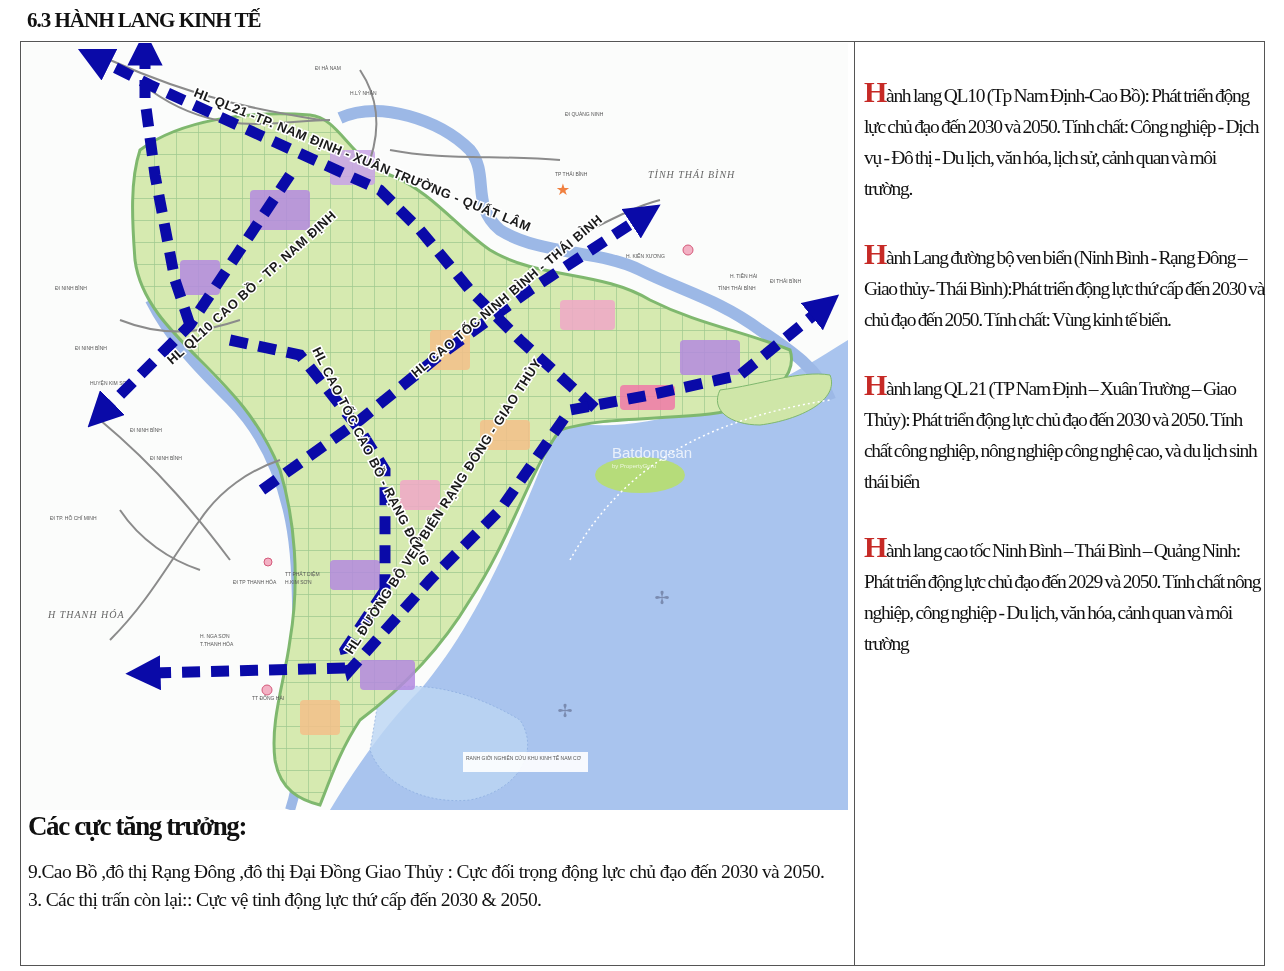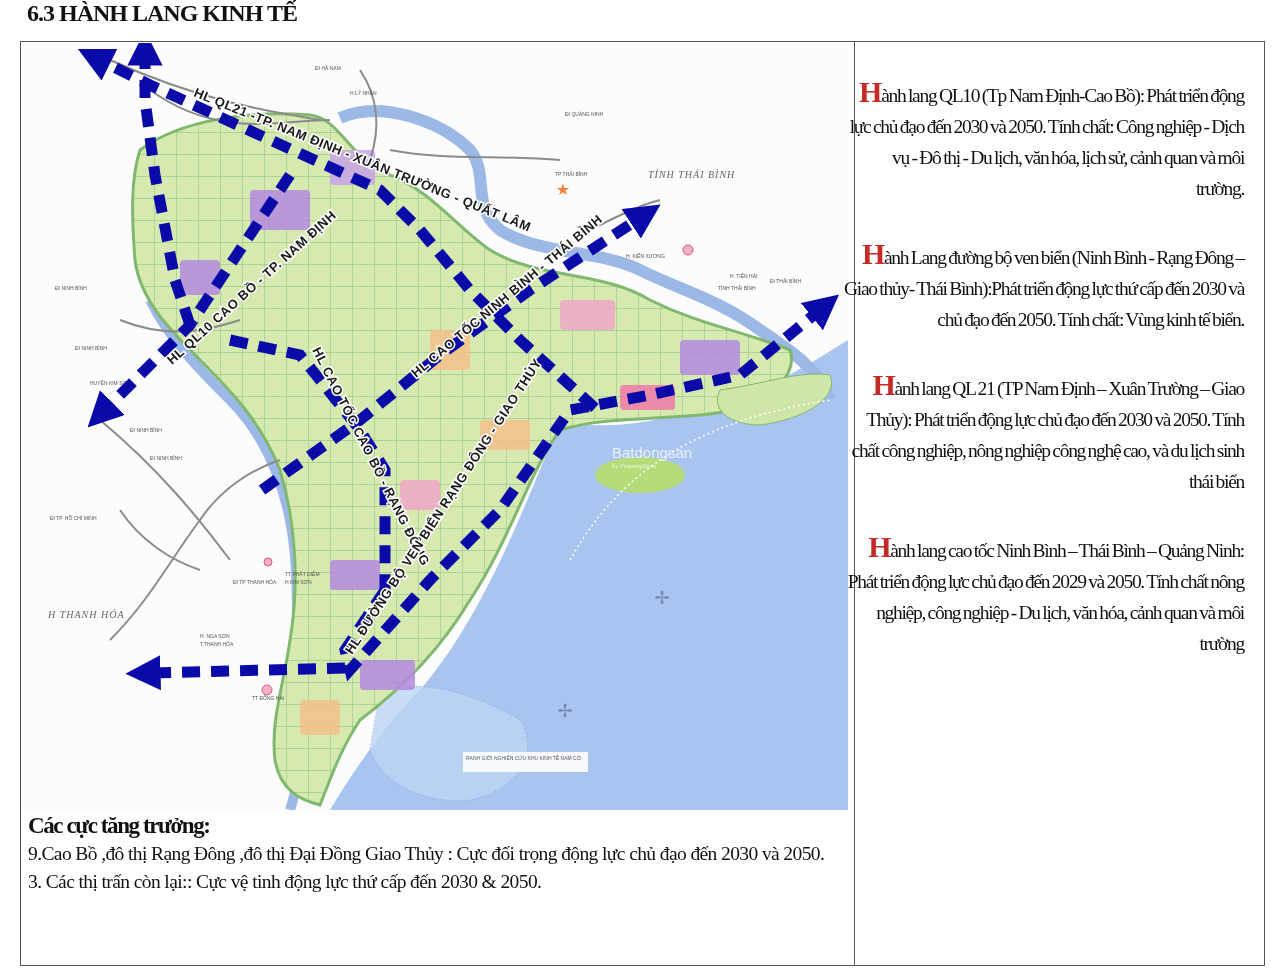--- a/index.html
+++ b/index.html
@@ -1,26 +1,26 @@
 <!DOCTYPE html>
 <html><head>
 <meta charset="utf-8">
 <style>
   html, body { margin:0; padding:0; background:#ffffff; }
   body { width:1284px; height:971px; position:relative; overflow:hidden; font-family:"Liberation Serif", serif; color:#111; }
-  .title { position:absolute; left:27px; top:0; font-size:24px; font-weight:bold; letter-spacing:-1px; font-family:"Liberation Serif", serif; }
+  .title { position:absolute; left:27px; top:8px; font-size:21px; font-weight:bold; letter-spacing:-1px; font-family:"Liberation Serif", serif; }
   .frame { position:absolute; left:20px; top:41px; width:1245px; height:925px; border:1px solid #555; box-sizing:border-box; }
   .divider { position:absolute; left:854px; top:41px; width:1px; height:925px; background:#555; }
   .map { position:absolute; left:22px; top:43px; width:826px; height:767px; overflow:hidden; background:#fbfcfb; }
   .map svg { display:block; }
-  .right-col { position:absolute; left:844px; top:80px; width:400px;text-align:right; }
+  .right-col { position:absolute; left:864px; top:80px; width:400px; }
   .corridor { font-size:19.5px; line-height:31px; letter-spacing:-1.3px; margin-bottom:38px; word-spacing:-1px; }
   .corridor .cap { color:#c62a26; font-size:30px; font-weight:bold; line-height:20px; }
   .poles { position:absolute; left:28px; top:812px; width:820px; font-size:19.5px; line-height:28px; letter-spacing:-0.6px; }
-  .poles .head { font-weight:bold; letter-spacing:-1.4px; font-size:23px; margin-bottom:0; }
+  .poles .head { font-weight:bold; letter-spacing:-1.4px; font-size:27px; margin-bottom:18px; }
   .poles .item { text-align:justify; }
   .maplabel { font-family:"Liberation Sans", sans-serif; font-weight:bold; fill:#1a1a1a; stroke:#ffffff; stroke-width:3px; paint-order:stroke; font-size:13px; letter-spacing:0.5px; }
   .small { font-family:"Liberation Sans", sans-serif; font-size:5px; fill:#555; }
   .prov { font-family:"Liberation Serif", serif; font-style:italic; font-size:10px; fill:#666; letter-spacing:1px; }
 </style>
 </head>
 <body>
 
 <div class="title">6.3 HÀNH LANG KINH TẾ</div>
 

